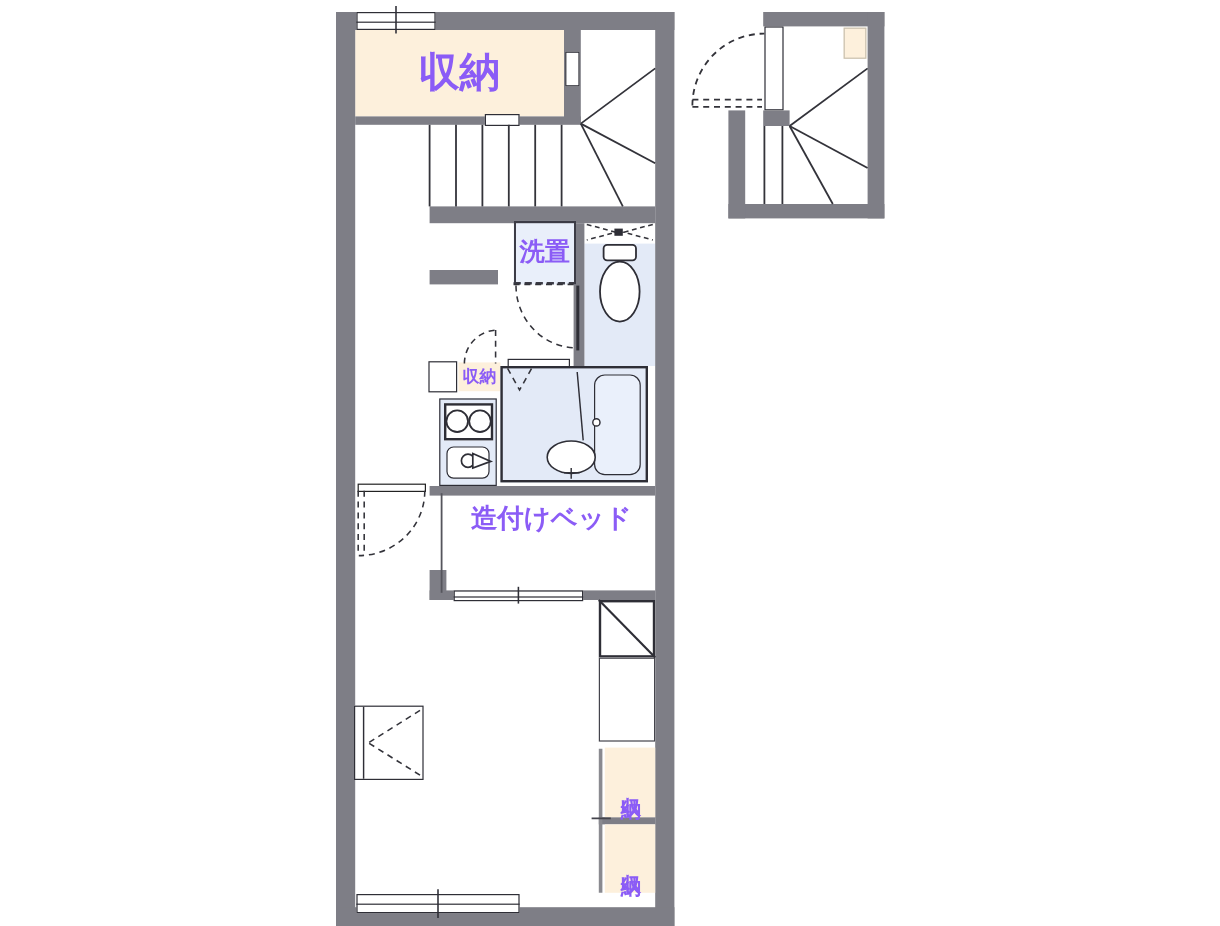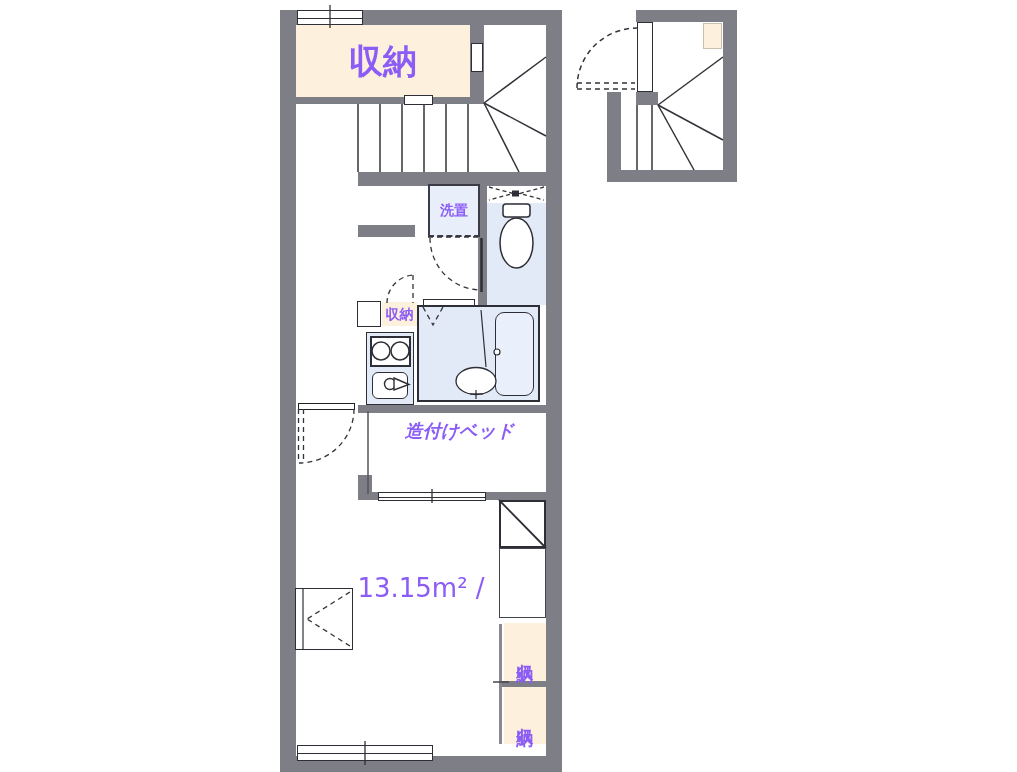--- a/index.html
+++ b/index.html
@@ -54,21 +54,21 @@
     </div>
   <div class="window" style="left:378px;top:492px;width:108px;height:9px;">
       <div class="mid"></div>
     </div>
   <div class="box" style="left:471px;top:43px;width:12px;height:29px;background:#fff;border:1.5px solid #2e2e36;"></div>
   <div class="box" style="left:404px;top:95px;width:29px;height:10px;background:#fff;border:1.5px solid #2e2e36;"></div>
   <div class="box" style="left:423px;top:299px;width:52px;height:8px;background:#fff;border:1.5px solid #2e2e36;"></div>
   <div class="box" style="left:298px;top:403px;width:57px;height:7px;background:#fff;border:1.5px solid #222;"></div>
 
   <div class="box" style="left:428px;top:184px;width:52px;height:53px;background:var(--fixture_blue);border:2px solid #3c3c46;border-bottom-style:dashed;display:flex;align-items:center;justify-content:center;">
-    <span class="lbl" style="position:static;font-size:14px;">洗置</span>
+    <span class="lbl" style="position:static;font-size:21px;">洗置</span>
   </div>
   <div class="box" style="left:357px;top:301px;width:24px;height:26px;background:#fff;border:1.5px solid #2e2e36;"></div>
   <div class="box beige" style="left:382px;top:302px;width:35px;height:24px;display:flex;align-items:center;justify-content:center;">
     <span class="lbl" style="position:static;font-size:14px;">収納</span>
   </div>
   <div class="box" style="left:366px;top:332px;width:48px;height:73px;background:var(--room_blue);border:1.5px solid #2e2e36;"></div>
   <div class="box" style="left:370px;top:336px;width:41px;height:31px;background:#fff;border:2px solid #2e2e36;"></div>
   <div class="box" style="left:372px;top:372px;width:36px;height:27px;background:#fff;border:1.5px solid #2e2e36;border-radius:6px;"></div>
   <div class="box" style="left:417px;top:305px;width:123px;height:97px;background:var(--room_blue);border:2px solid #2e2e36;"></div>
   <div class="box" style="left:495px;top:312px;width:39px;height:84px;background:#eaf0fb;border:1.5px solid #2e2e36;border-radius:9px;"></div>
@@ -172,20 +172,19 @@
     </g>
 
     <g stroke="#2e2e36" stroke-width="1.3">
       <line x1="330" y1="5" x2="330" y2="28"></line>
       <line x1="365" y1="741" x2="365" y2="765"></line>
       <line x1="432" y1="489" x2="432" y2="503"></line>
     </g>
   </svg>
 
   <div class="lbl" style="left:296px;top:41px;width:174px;font-size:34px;">収納</div>
-  <div class="lbl" style="left:373px;top:420px;width:173px;font-size:18px;font-style:italic;">
+  <div class="lbl" style="left:373px;top:420px;width:173px;font-size:22px;">
     <div>造付けベッド</div>
   </div>
   <div class="lbl" style="left:321px;top:570px;width:200px;">
-    <div style="font-size:26px;font-weight:500;margin-top:3px;">13.15m² /</div>
   </div>
 
 </div>
 
 </body></html>

